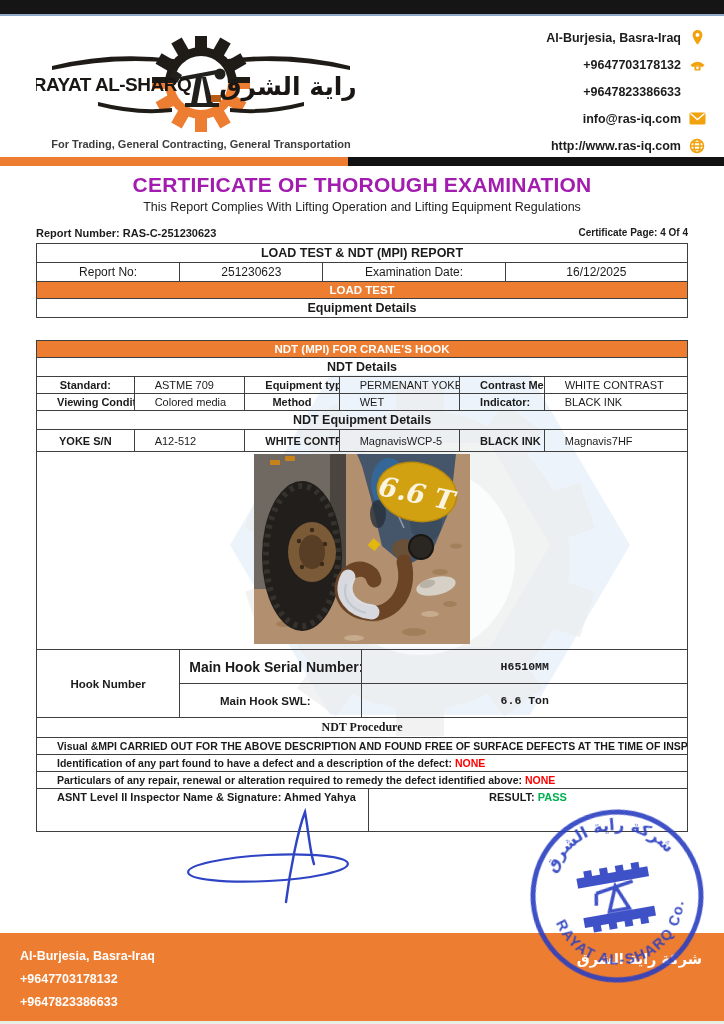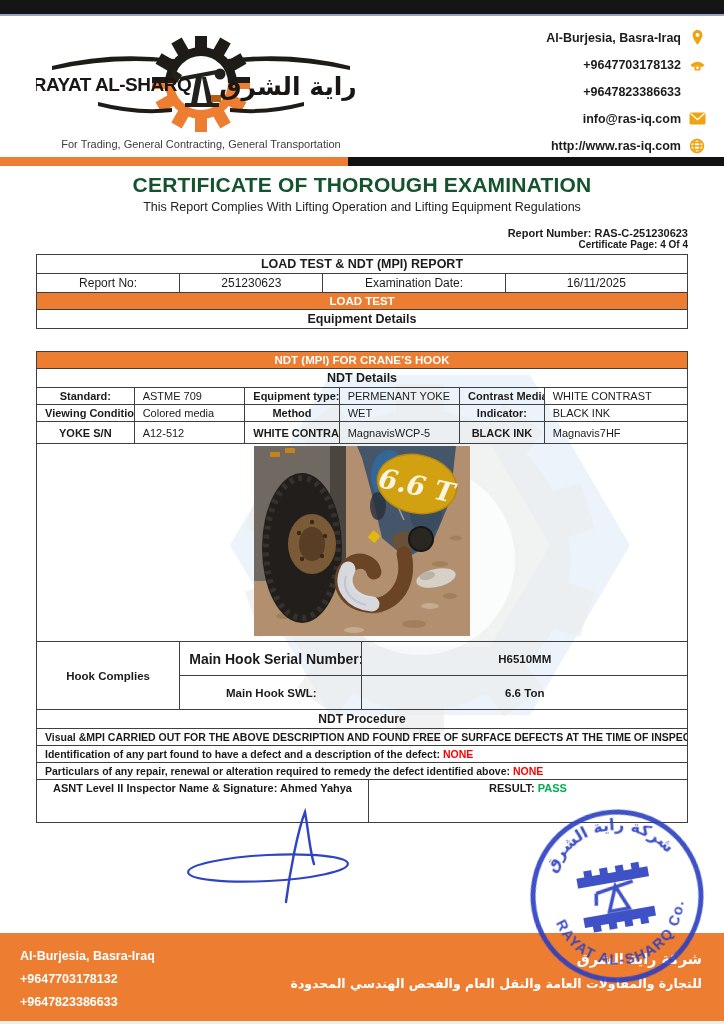--- a/index.html
+++ b/index.html
@@ -4,56 +4,56 @@
 <style>
   html,body{margin:0;padding:0;background:#fff;}
   .page{position:relative;width:724px;height:1024px;background:#fff;overflow:hidden;
         font-family:"Liberation Sans",sans-serif;color:#1b1b1b;}
   .ar{font-family:"DejaVu Sans",sans-serif;}
 
   .top-bar{height:14px;background:#151515;border-bottom:2px solid #8fa8c8;}
 
   .header{position:relative;height:141px;z-index:2;}
   .logo-block{position:absolute;left:36px;top:20px;width:330px;}
-  .tagline{margin-top:1px;text-align:center;font-weight:normal;font-size:11px;color:#3d3d3d;line-height:14px;}
+  .tagline{margin-top:1px;text-align:center;font-weight:bold;font-size:11px;color:#3d3d3d;line-height:14px;}
   .contact-block{position:absolute;right:18px;top:8px;}
   .contact-row{display:flex;align-items:center;justify-content:flex-end;height:27px;gap:7px;}
   .contact-row .txt{font-size:12.5px;font-weight:600;color:#1c1c1c;}
   .icon-slot{width:18px;height:18px;display:flex;align-items:center;justify-content:center;}
 
   .divider{display:flex;height:9px;}
   .divider-orange{width:348px;background:#ED7D31;}
   .divider-black{flex:1;background:#121212;}
 
-  .title{margin-top:7px;text-align:center;font-size:21px;font-weight:bold;letter-spacing:.2px;color:#14532d;}
+  .title{margin-top:7px;text-align:center;font-size:21px;font-weight:bold;letter-spacing:.2px;color:#a21caf;}
   .subtitle{margin-top:3px;text-align:center;font-size:12.5px;color:#222;}
 
-  .meta{display:flex;justify-content:space-between;margin:13px 36px 4px;align-items:flex-end;flex-direction:column;}
+  .meta{display:flex;justify-content:space-between;margin:13px 36px 4px;align-items:flex-start;}
   .meta .left{font-size:11px;font-weight:bold;}
   .meta .right{font-size:10px;font-weight:bold;}
 
   .tables{margin:0 36px;position:relative;z-index:1;}
   table.tbl{width:100%;border-collapse:collapse;table-layout:fixed;background:transparent;
             font-size:12px;color:#1b1b1b;border:1.5px solid #262626;}
-  table.tbl td{border:1px solid #3f3f3f;padding:2px 8px;overflow:hidden;white-space:nowrap;}
+  table.tbl td{border:1px solid #3f3f3f;padding:2px 20px;overflow:hidden;white-space:nowrap;}
   .tbl-stack{margin-top:-1px;}
   .gap-top{margin-top:22px;}
   .row-head td{font-weight:bold;text-align:center;font-size:12.5px;padding:3px 6px;}
   .row-orange td{background:#ED7D31;color:#fff;font-weight:bold;text-align:center;font-size:11.5px;padding:5px 6px;}
   .row-center td{text-align:center;padding:3px 6px;}
   td.lbl{font-weight:bold;text-align:center;font-size:11px;}
   td.val{text-align:left;font-size:11px;}
   .c13{width:13%}.c145{width:14.5%}.c15{width:15%}.c17{width:17%}.c185{width:18.5%}
   .c22{width:22%}.c26{width:26%}.c28{width:28%}.c35{width:35%}.c39{width:39%}
   .c49{width:49%}.c50{width:50%}.c51{width:51%}
   .photo-cell{text-align:center;padding:5px 0 5px;}
   .hook-row td{height:29px;font-size:11.5px;}
   td.hook-span{font-weight:bold;text-align:center;}
-  td.hook-val{font-weight:bold;text-align:center;}
-  .proc-title td{font-weight:bold;text-align:center;font-size:12px;padding:3px;}
+  td.hook-val{font-weight:bold;text-align:center;font-family:Liberation Mono, monospace;}
+  .proc-title td{font-weight:bold;text-align:center;font-size:12px;padding:3px;font-family:Liberation Serif, serif;}
   td.stmt{font-weight:bold;font-size:10.5px;text-align:left;padding:3px 6px;}
   td.stmt-tall{padding-bottom:15px;}
   td.stmt-mid{padding-bottom:9px;}
   .red{color:#ff0000;font-weight:bold;}
   .green{color:#00B050;font-weight:bold;}
   .insp td{vertical-align:top;padding-top:5px;height:38px;font-size:11px;font-weight:bold;text-align:center;}
 
   .watermark{position:absolute;left:0;top:0;z-index:0;pointer-events:none;}
   .signature{position:absolute;left:148px;top:800px;z-index:3;pointer-events:none;}
   .stamp{position:absolute;left:527px;top:806px;z-index:4;transform:rotate(-10deg);opacity:.9;pointer-events:none;}
@@ -224,21 +224,21 @@
           <col class="c28">
         </colgroup>
       <tbody>
           <tr class="row-head">
             <td colspan="4">LOAD TEST &amp; NDT (MPI) REPORT</td>
           </tr>
       <tr class="row-center">
         <td>Report No:</td>
         <td>251230623</td>
         <td>Examination Date:</td>
-        <td>16/11/2025</td>
+        <td>16/12/2025</td>
       </tr>
       <tr class="row-orange">
             <td colspan="4">LOAD TEST</td>
           </tr>
     </tbody>
       </table>
 
     <table class="tbl tbl-stack">
       <colgroup>
           <col class="c35">
@@ -277,20 +277,23 @@
         <td class="val">WHITE CONTRAST</td>
       </tr>
       <tr>
         <td class="lbl">Viewing Condition</td>
         <td class="val">Colored media</td>
         <td class="lbl">Method</td>
         <td class="val">WET</td>
         <td class="lbl">Indicator:</td>
         <td class="val">BLACK INK</td>
       </tr>
+      <tr class="row-head">
+            <td colspan="6">NDT Equipment Details</td>
+          </tr>
       <tr style="height:22px;">
         <td class="lbl">YOKE S/N</td>
         <td class="val">A12-512</td>
         <td class="lbl">WHITE CONTRAST</td>
         <td class="val">MagnavisWCP-5</td>
         <td class="lbl">BLACK INK</td>
         <td class="val">Magnavis7HF</td>
       </tr>
       <tr>
         <td colspan="6" class="photo-cell">
@@ -349,21 +352,21 @@
       </table>
 
     <table class="tbl tbl-stack">
       <colgroup>
           <col class="c22">
           <col class="c28">
           <col class="c50">
         </colgroup>
       <tbody>
           <tr class="hook-row">
-        <td rowspan="2" class="hook-span">Hook Complies</td>
+        <td rowspan="2" class="hook-span">Hook Number</td>
         <td class="lbl" style="padding-left:9px;font-size:14px;">Main Hook Serial Number:</td>
         <td class="hook-val">H6510MM</td>
       </tr>
       <tr class="hook-row">
         <td class="lbl" style="padding-left:9px;font-size:11.5px;">Main Hook SWL:</td>
         <td class="hook-val">6.6 Ton</td>
       </tr>
     </tbody>
       </table>
 
@@ -431,17 +434,16 @@
   </svg>
 
   <div class="footer">
     <div class="footer-left">
       <div>Al-Burjesia, Basra-Iraq</div>
       <div>+9647703178132</div>
       <div>+9647823386633</div>
     </div>
     <div class="footer-right ar">
       <div class="l1">شركة راية الشرق</div>
-      <div class="l2">للتجارة والمقاولات العامة والنقل العام والفحص الهندسي المحدودة</div>
     </div>
   </div>
 
 </div>
 
 </body></html>

